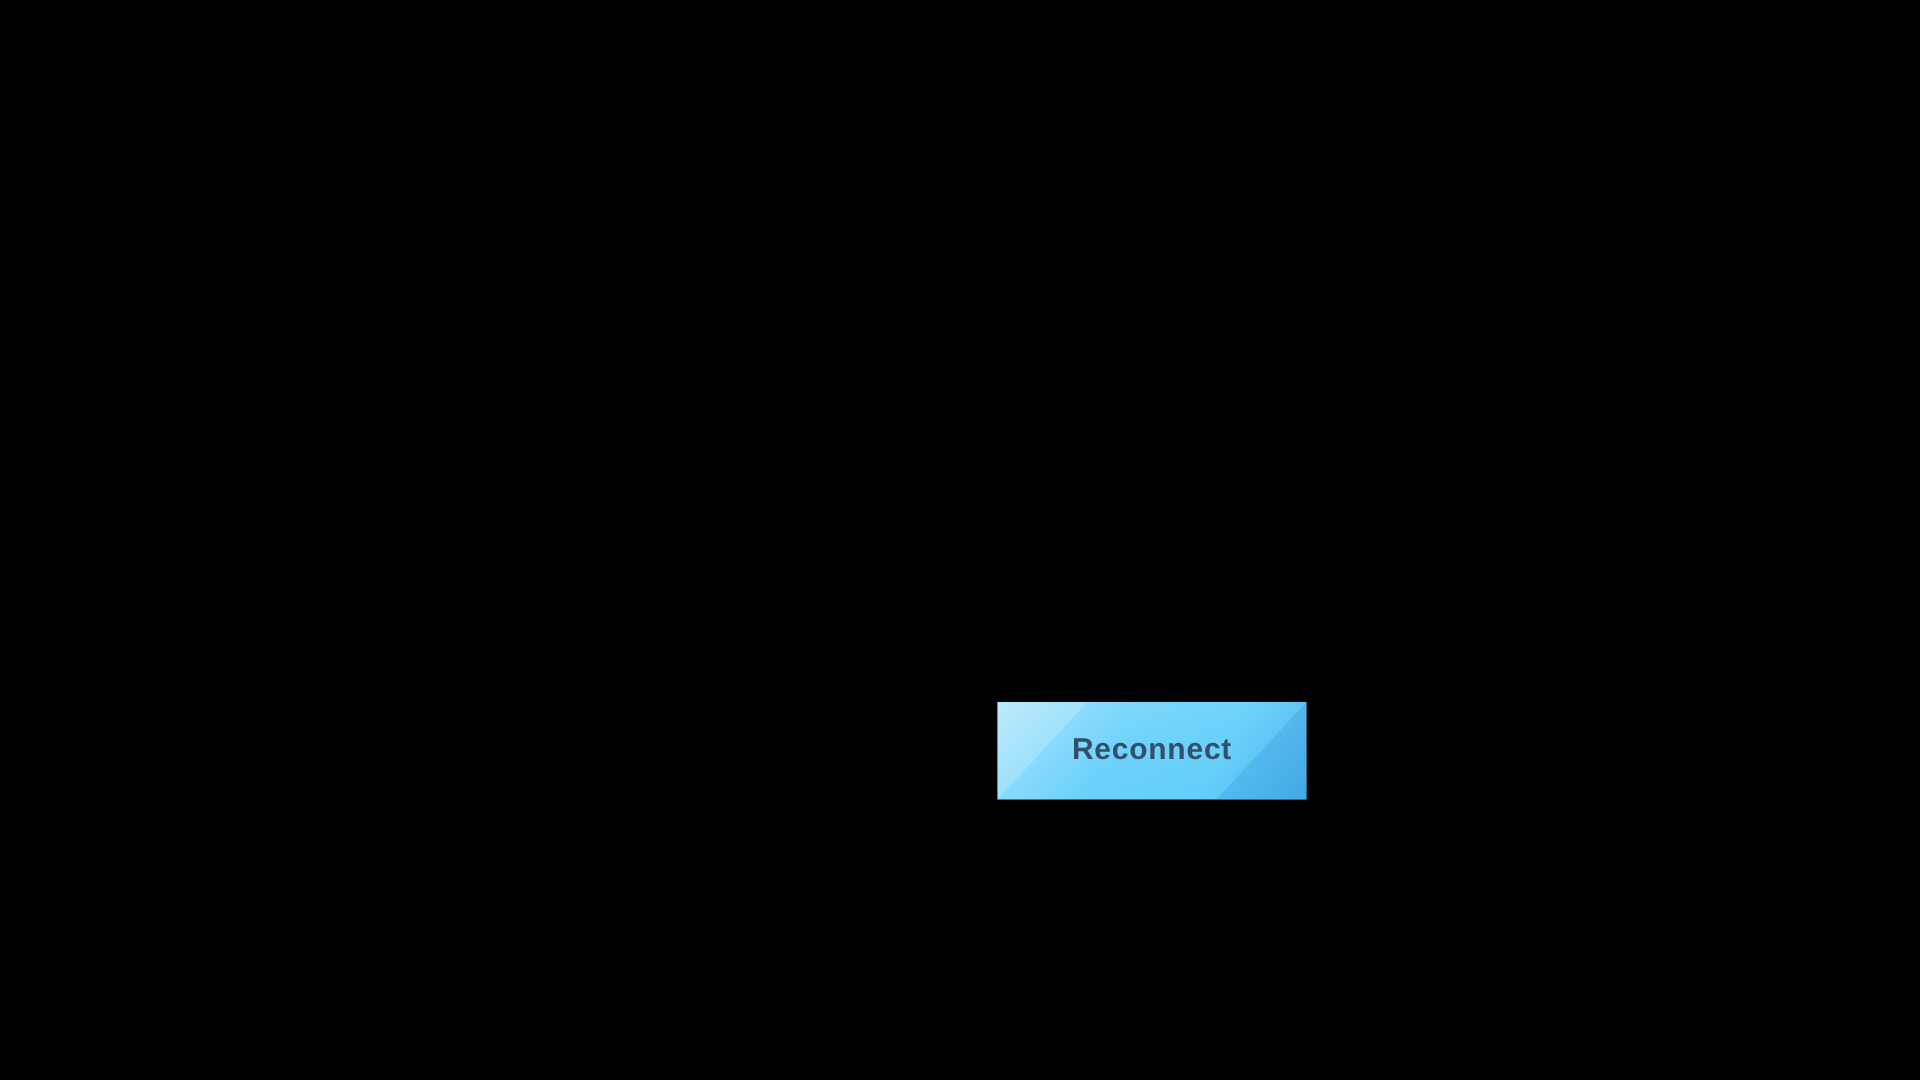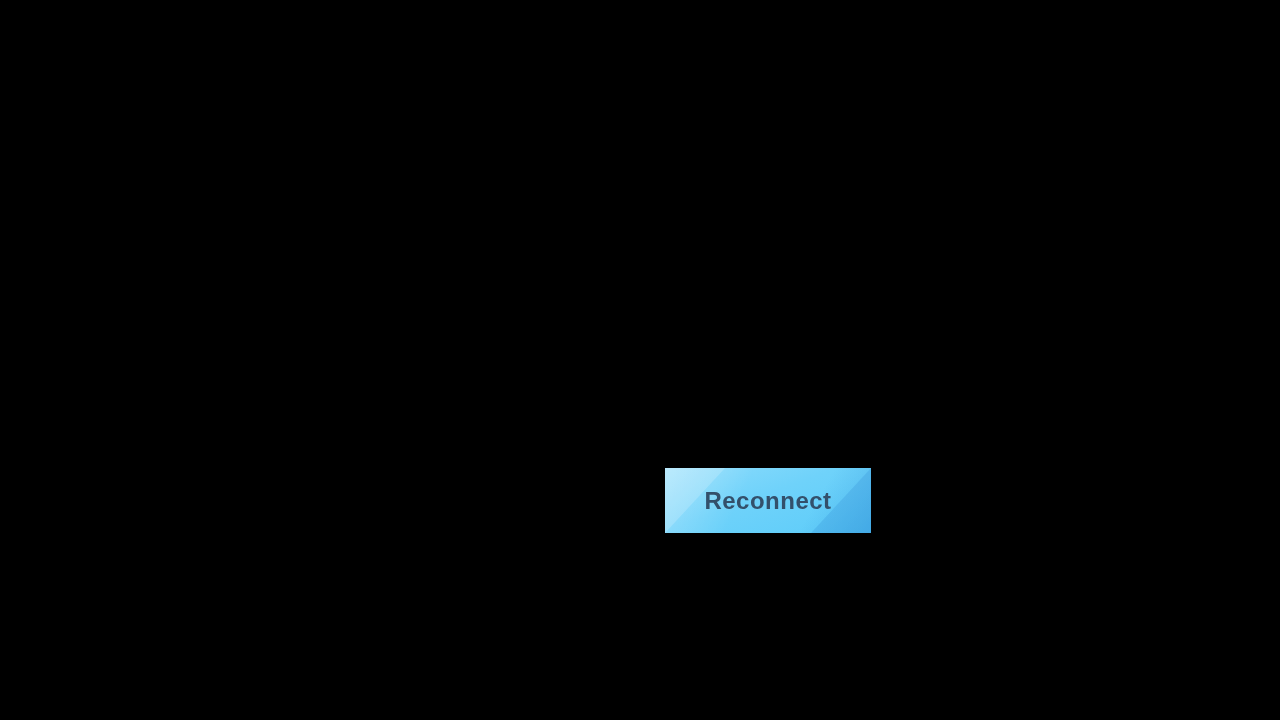--- a/index.html
+++ b/index.html
@@ -28,21 +28,21 @@
     outline: none;
     cursor: pointer;
     padding: 0;
     
     background:
       linear-gradient(115deg, rgba(255,255,255,0.28) 0%, rgba(255,255,255,0.0) 38%),
       linear-gradient(300deg, rgba(30,120,200,0.28) 0%, rgba(30,120,200,0.0) 30%),
       linear-gradient(160deg, #8ddcfc 0%, #6fd2fa 45%, #5cccf9 100%);
     color: #33506b;
     font-family: "Liberation Sans", sans-serif;
-    font-size: 24px;
+    font-size: 20px;
     font-weight: bold;
     letter-spacing: 0.5px;
     line-height: 65px;
     text-align: center;
     display: block;
   }
 
   .facet {
     position: absolute;
     pointer-events: none;

